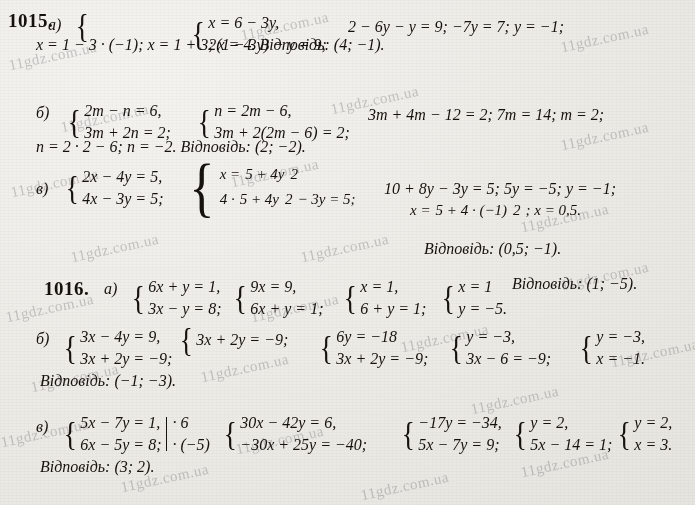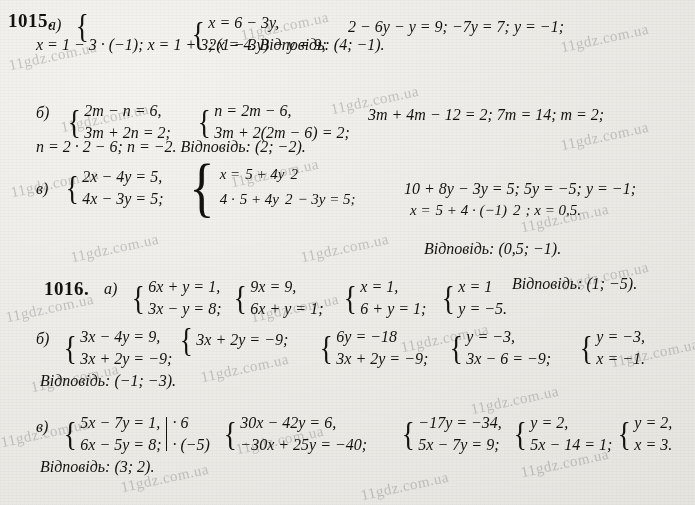--- a/index.html
+++ b/index.html
@@ -164,21 +164,21 @@
             <span class="top">5 + 4y</span>
             <span class="bar"></span>
             <span class="bot">2</span>
           </span>
           <span class="it sm">− 3y = 5;</span>
         </span>
       </span>
     </span>
   </div>
 
-  <div class="line txt it" style="left:404px;top:180px;">10 + 8y − 3y = 5;  5y = −5;  y = −1;</div>
+  <div class="line txt it" style="left:384px;top:180px;">10 + 8y − 3y = 5;  5y = −5;  y = −1;</div>
 
   <div class="line" style="left:410px;top:202px;display:inline-flex;align-items:center;">
     <span class="it sm">x =</span>
     <span class="frac">
       <span class="top">5 + 4 · (−1)</span>
       <span class="bar"></span>
       <span class="bot">2</span>
     </span>
     <span class="it sm">;  x = 0,5.</span>
   </div>

